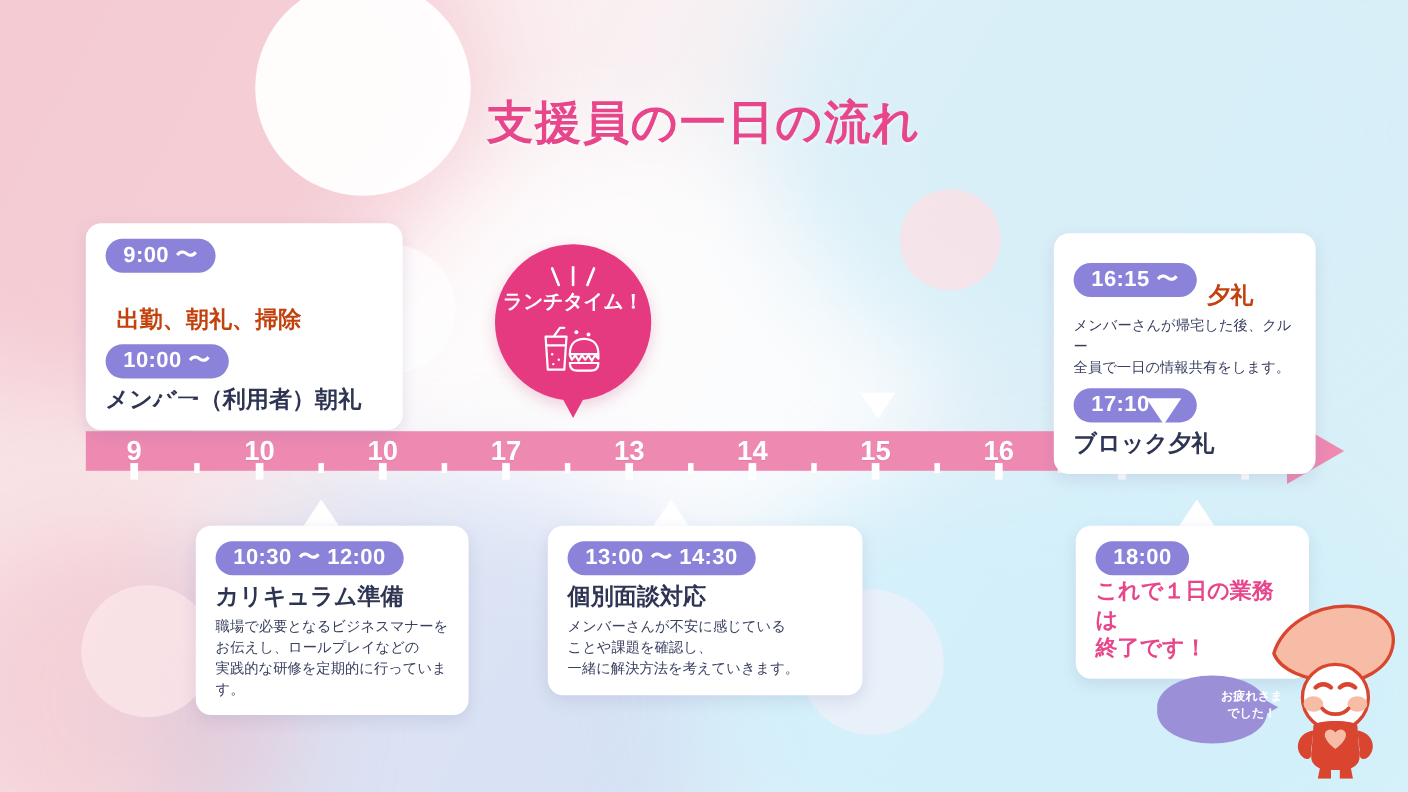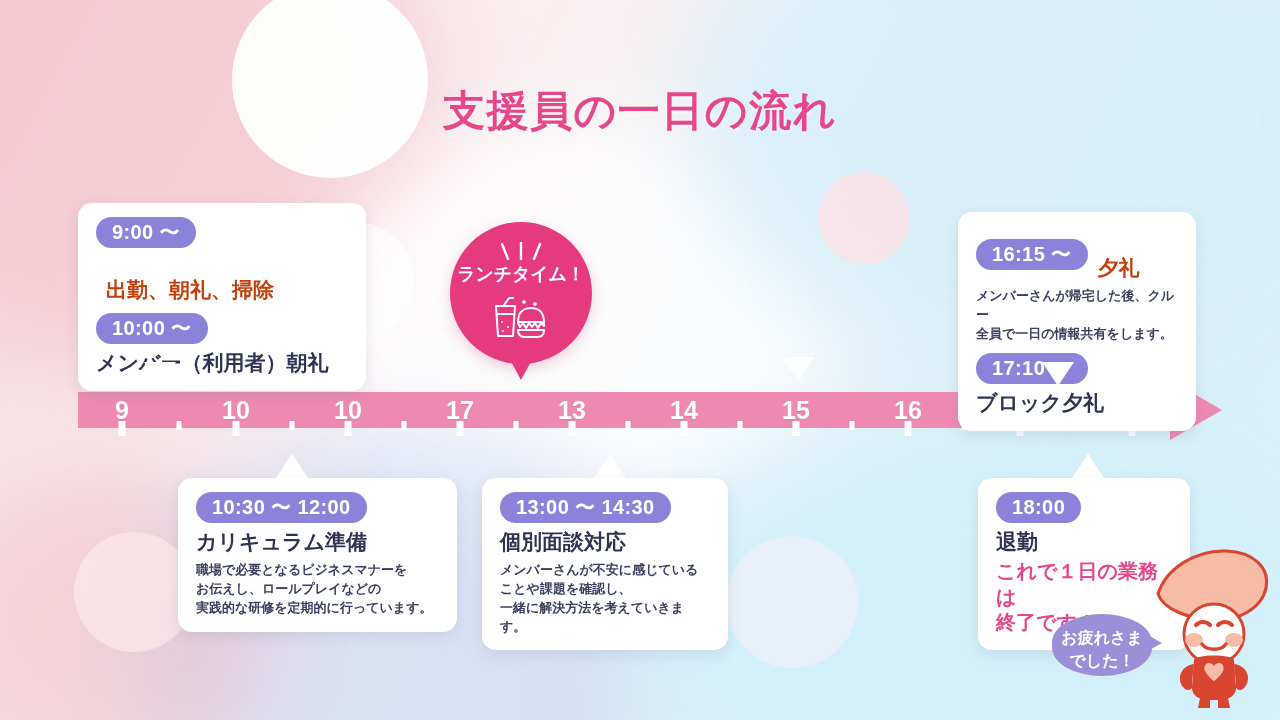--- a/index.html
+++ b/index.html
@@ -164,42 +164,42 @@
   }
   .block-head {
     font-size: 21px;
     font-weight: 700;
     color: #2e3553;
     margin-top: 5px;
     white-space: nowrap;
   }
   .desc {
     font-size: 13px;
-    font-weight: 700;
+    font-weight: 400;
     color: #3a4160;
     line-height: 1.45;
     margin-top: 5px;
     white-space: pre-line;
   }
   .row-gap { height: 9px; }
   .pink-note {
     font-size: 20px;
     font-weight: 700;
     color: #e7468b;
     line-height: 1.28;
     margin-top: 3px;
     white-space: pre-line;
   }
 
   
   #card-morning   { left: 78px;  top: 203px; width: 288px; }
   #card-afternoon { left: 640px; top: 243px; width: 270px; }
   #card-evening   { left: 958px; top: 212px; width: 238px; }
-  #card-manner    { left: 178px; top: 478px; width: 279px; }
-  #card-interview { left: 482px; top: 478px; width: 246px; }
+  #card-manner    { left: 178px; top: 478px; width: 248px; }
+  #card-interview { left: 498px; top: 478px; width: 286px; }
   #card-leave     { left: 978px; top: 478px; width: 212px; }
 
   
   .lunch {
     position: absolute;
     left: 450px;
     top: 222px;
     width: 142px;
     height: 142px;
     border-radius: 50%;
@@ -264,25 +264,25 @@
     left: 1146px;
     top: 634px;
     width: 0;
     height: 0;
     border-top: 9px solid transparent;
     border-bottom: 9px solid transparent;
     border-left: 16px solid #9b8fd8;
   }
   .mascot-bubble-text {
     position: absolute;
-    left: 1052px;
+    left: 1088px;
     top: 626px;
     width: 100px;
     text-align: center;
-    font-size: 16px;
+    font-size: 11px;
     font-weight: 700;
     color: #ffffff;
     line-height: 1.45;
     white-space: pre-line;
   }
 </style>
 </head>
 <body>
 
 <div class="stage">
@@ -422,21 +422,20 @@
     <div class="desc">メンバーさんが不安に感じている
 ことや課題を確認し、
 一緒に解決方法を考えていきます。</div>
   </div>
 
   <div class="card-tail up" style="left:1072px; top:454px;"></div>
   <div class="card" id="card-leave">
     <div>
       <span class="badge">18:00</span>
     </div>
-    <div class="block-head">退勤</div>
     <div class="pink-note">これで１日の業務は
 終了です！</div>
   </div>
 
   <div class="mascot-bubble"></div>
   <div class="mascot-bubble-tail"></div>
   <div class="mascot-bubble-text">お疲れさま
 でした！</div>
 
   <div class="mascot">

